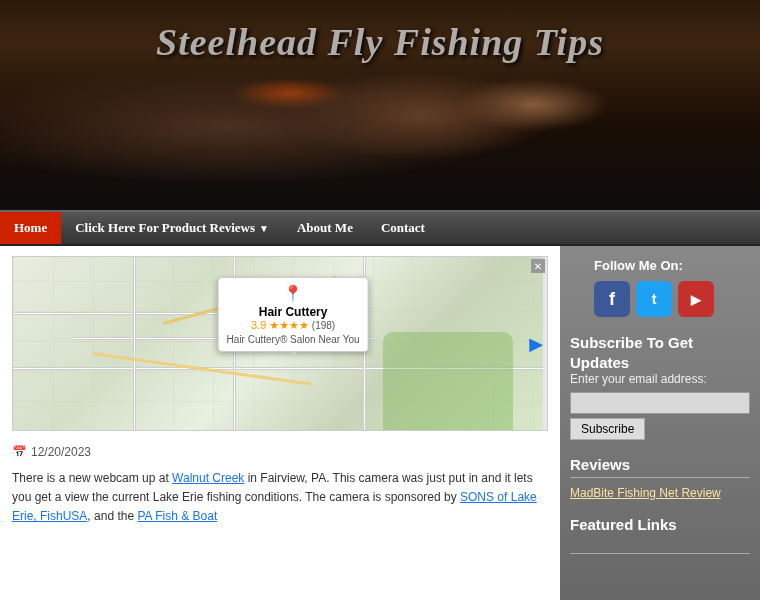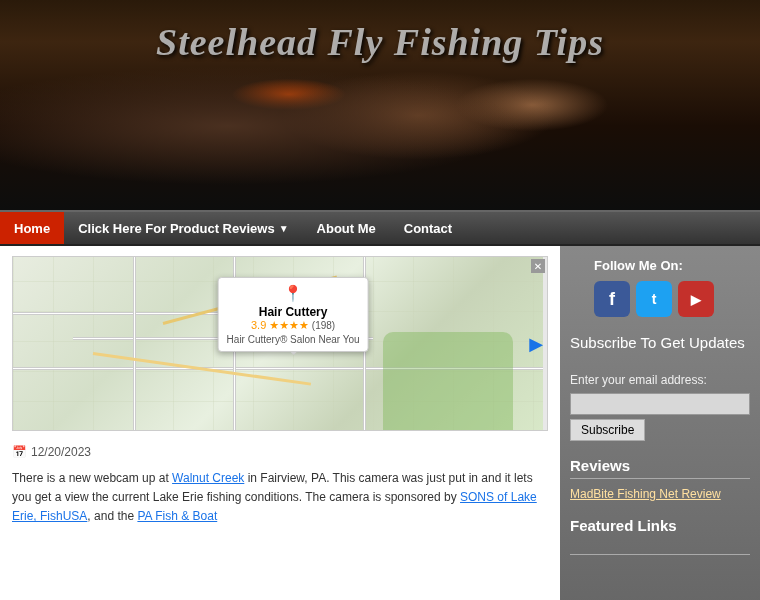--- a/index.html
+++ b/index.html
@@ -44,20 +44,21 @@
     }
 
     
     #nav {
       background: linear-gradient(180deg, #555 0%, #333 100%);
       height: 36px;
       display: flex;
       align-items: center;
       border-top: 2px solid #666;
       border-bottom: 2px solid #222;
+      font-family: Liberation Serif, serif;
     }
     .nav-item {
       padding: 0 14px;
       height: 100%;
       display: flex;
       align-items: center;
       color: #fff;
       font-size: 13px;
       font-weight: bold;
       cursor: pointer;
@@ -223,23 +224,23 @@
       color: #fff;
     }
     .fb { background: #3b5998; }
     .tw { background: #1da1f2; }
     .yt { background: #c4302b; }
 
     #subscribe-section { margin-bottom: 16px; }
     #subscribe-title {
       color: #fff;
       font-size: 15px;
-      font-weight: normal;
+      font-weight: bold;
       line-height: 1.3;
-      margin-bottom: 20px;
+      margin-bottom: 0;
     }
     #subscribe-subtitle {
       color: #eee;
       font-size: 12px;
       margin-bottom: 6px;
     }
     #email-input {
       width: 100%;
       height: 22px;
       border: 1px solid #999;

